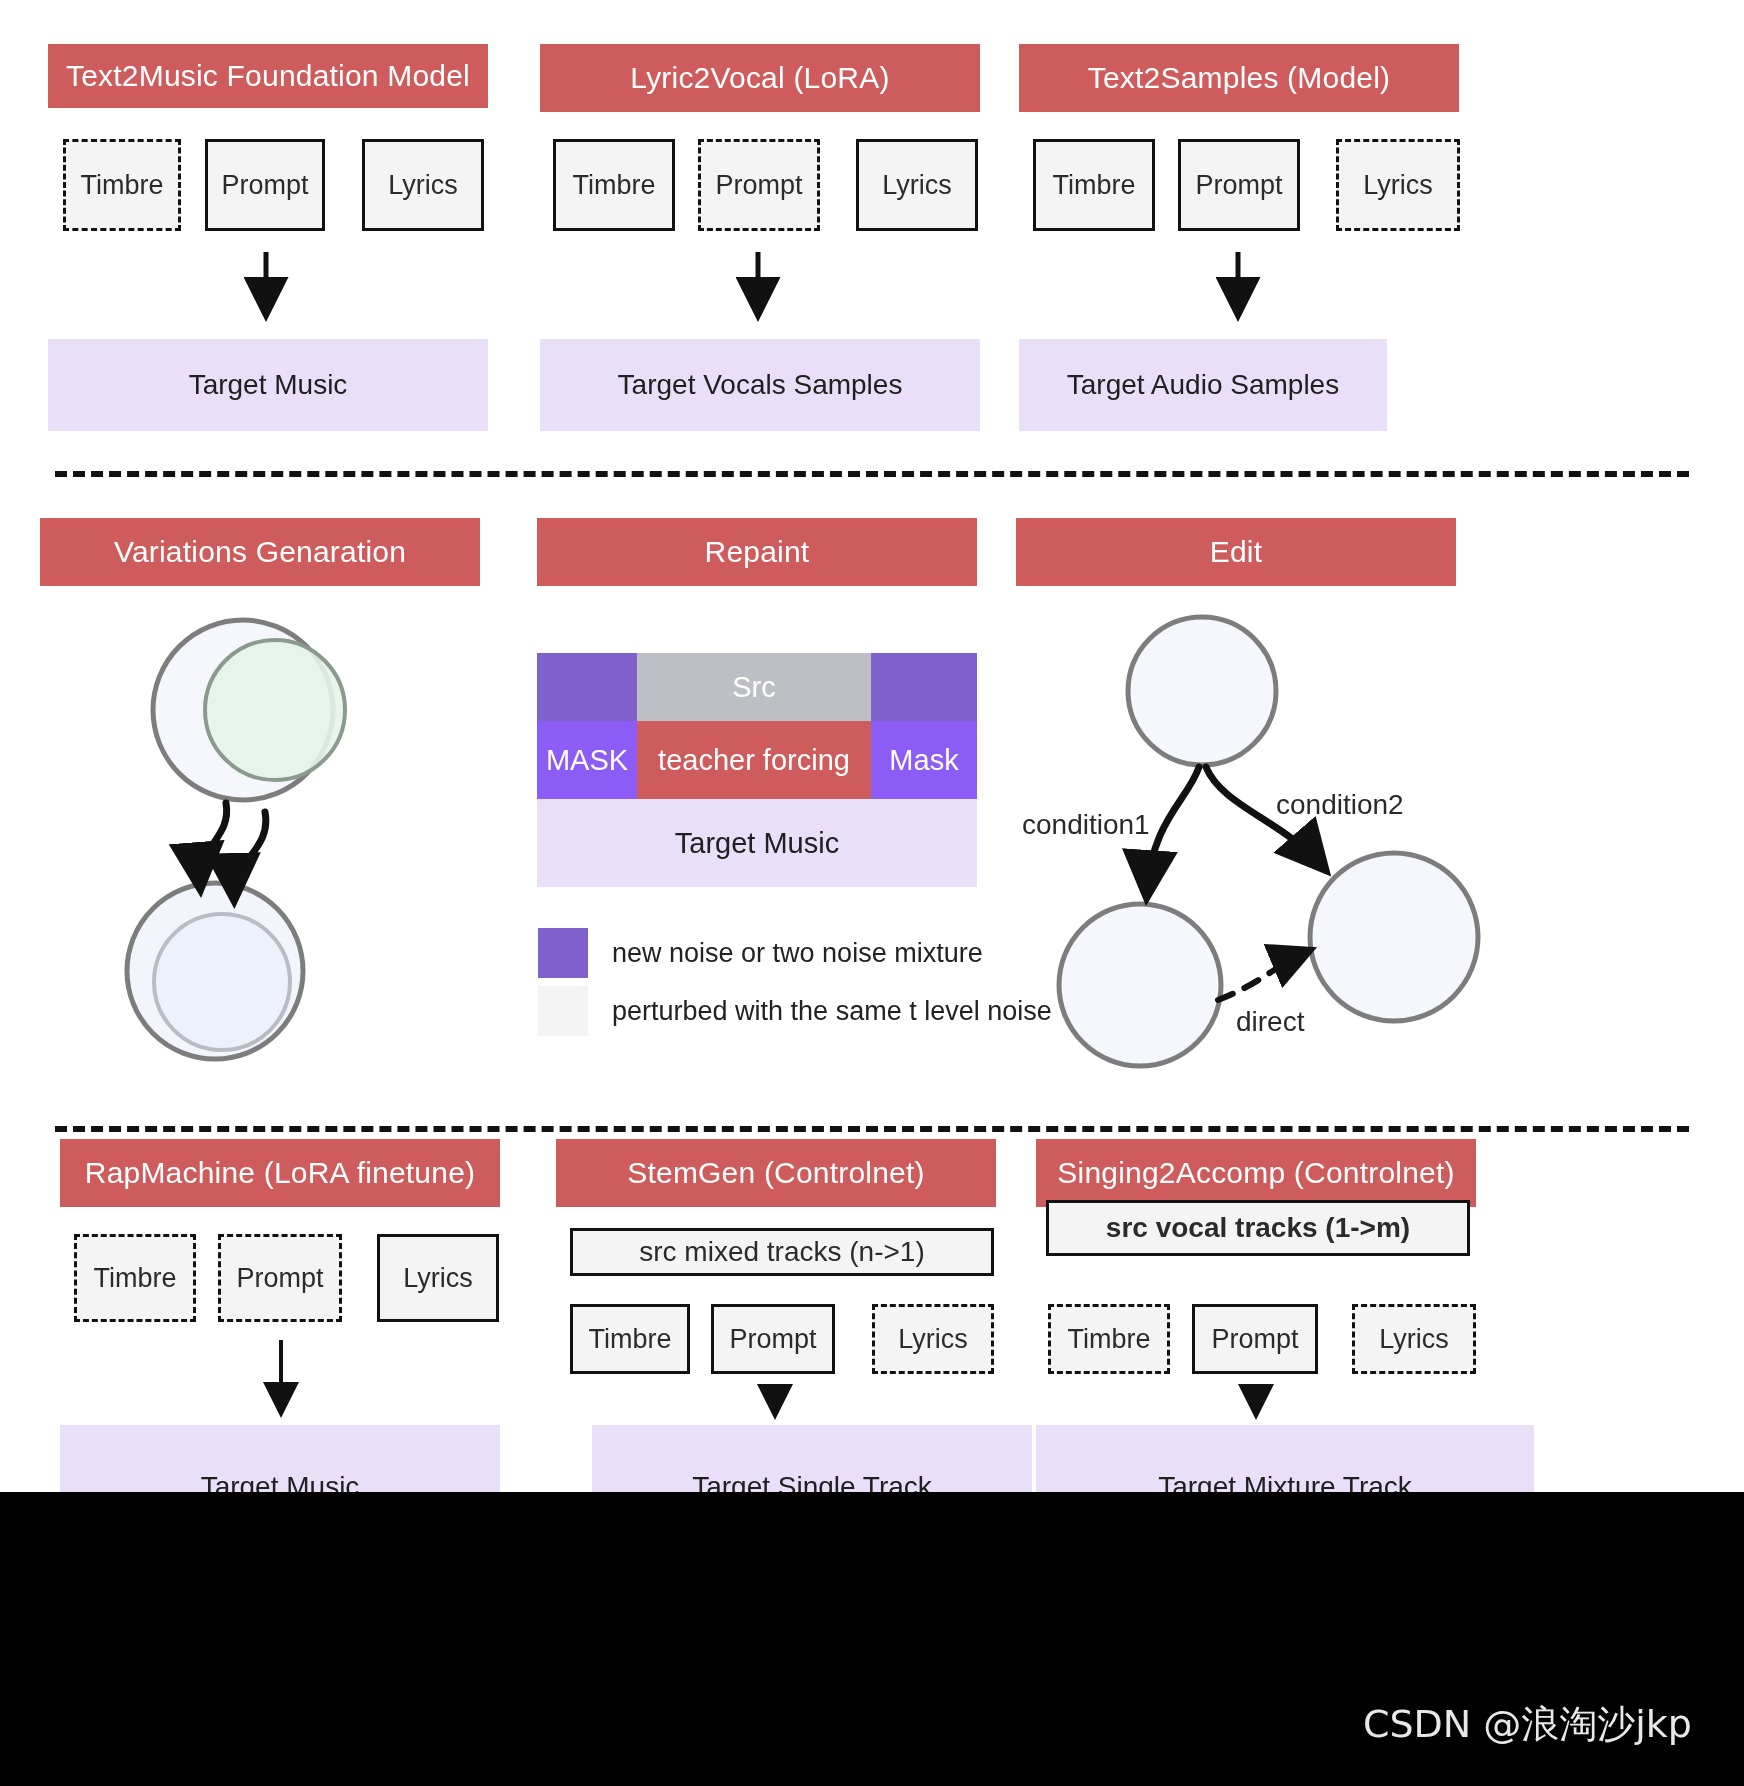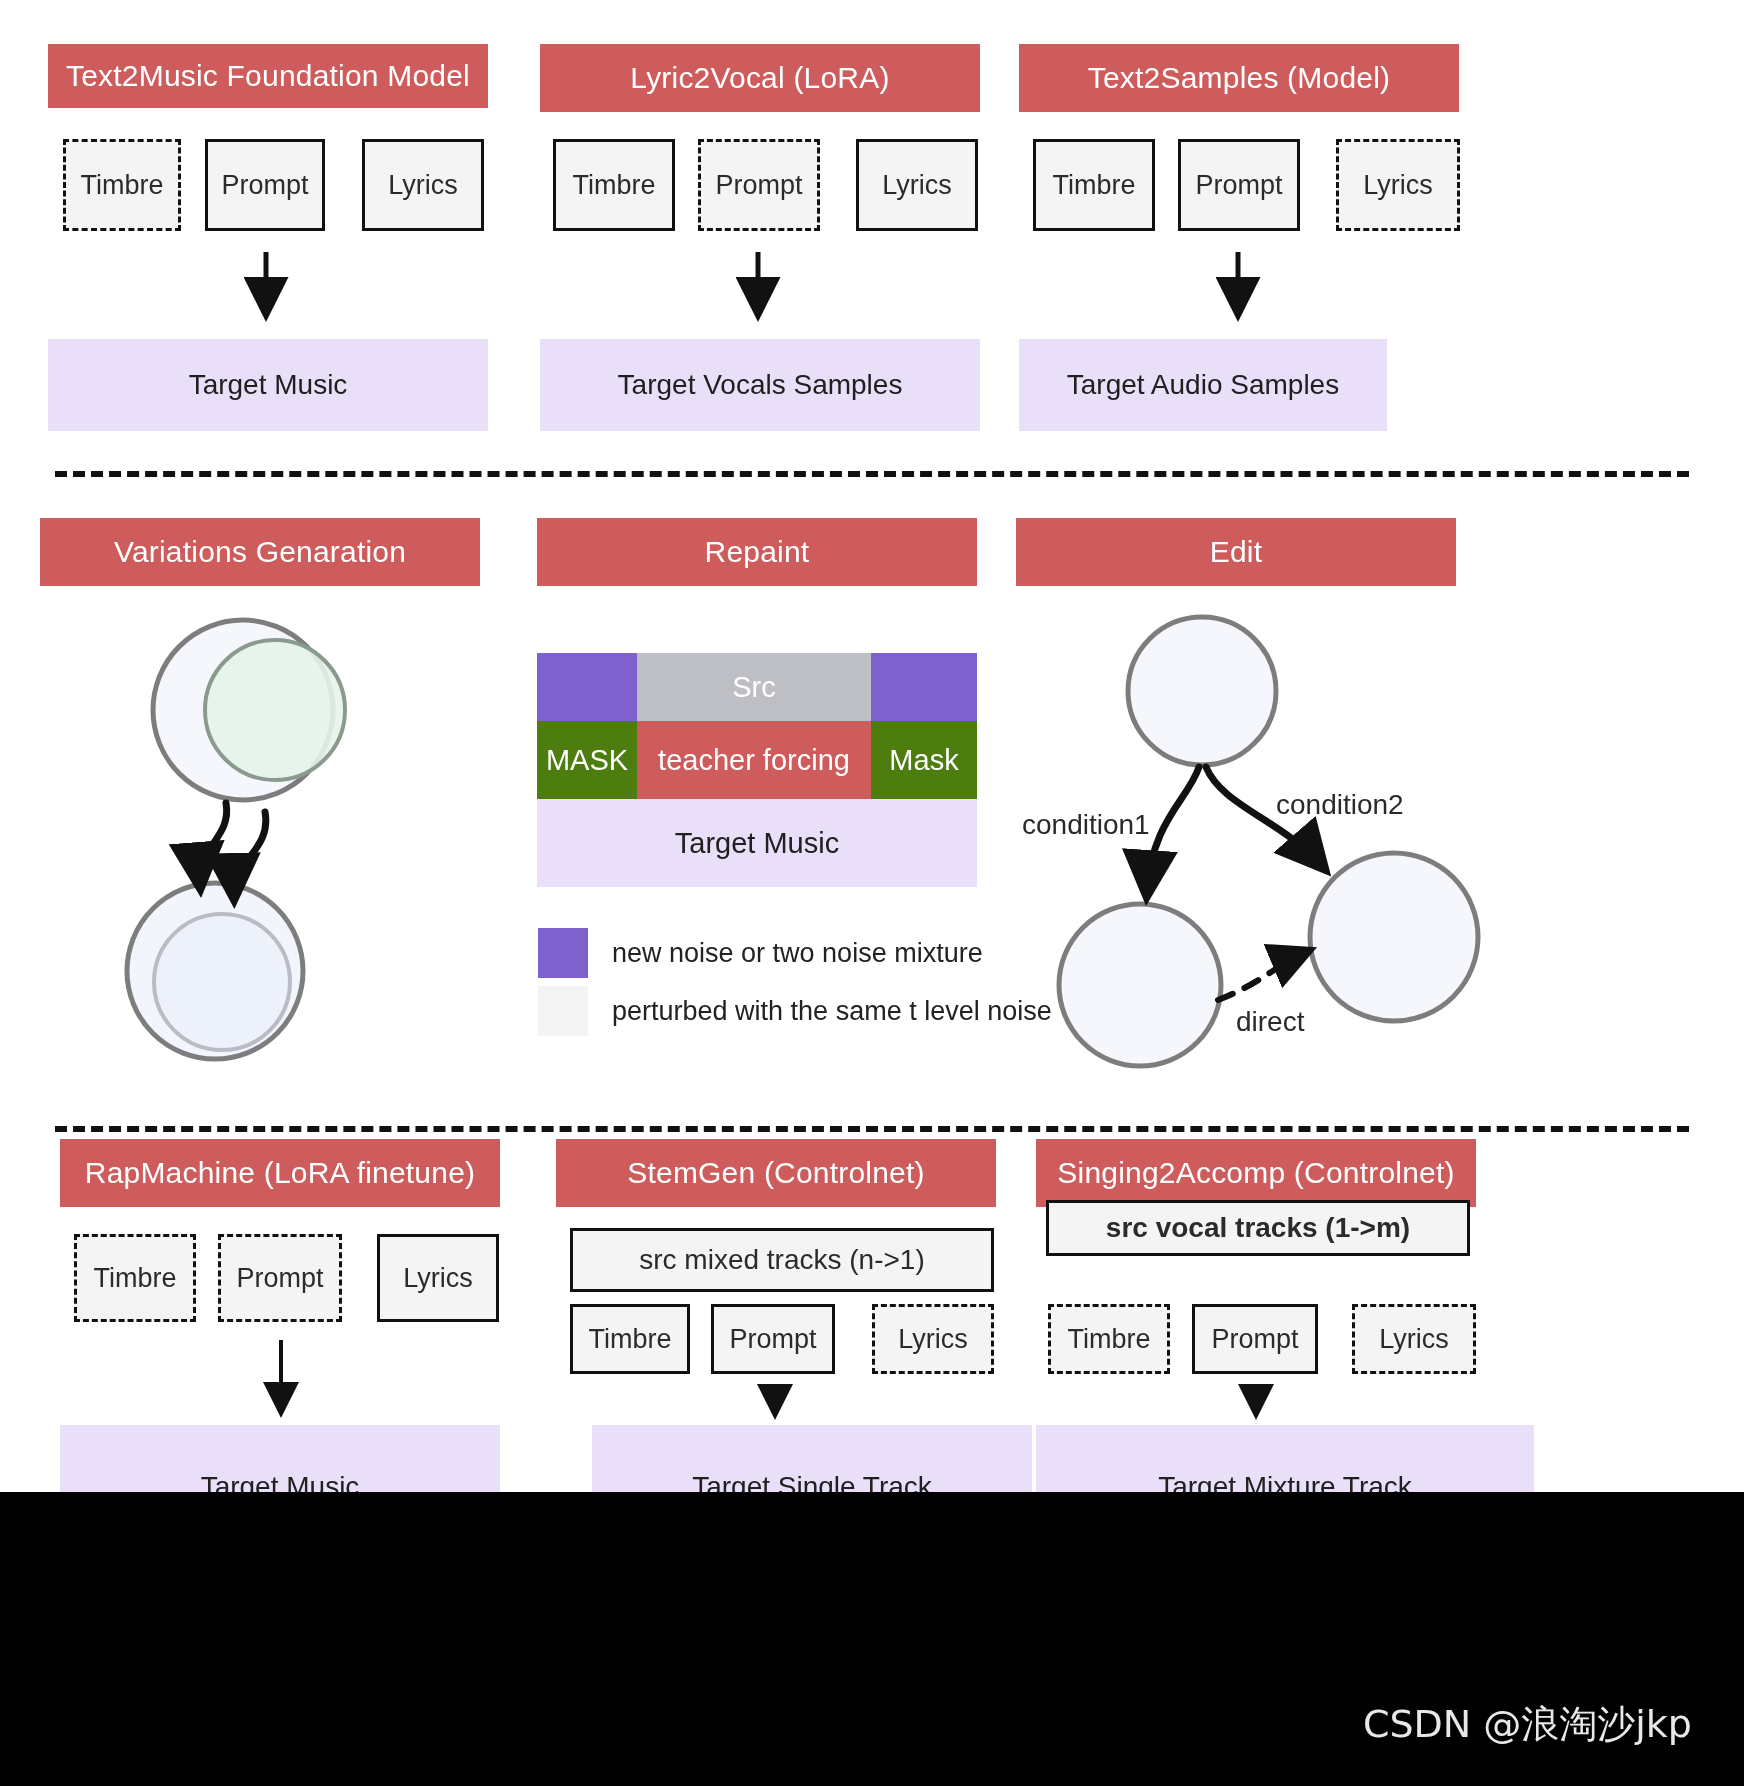--- a/index.html
+++ b/index.html
@@ -76,21 +76,21 @@
     font-size:28px;
     color:#2a2a2a;
     white-space:nowrap;
   }
 
   
   .rp{position:absolute;display:flex;align-items:center;justify-content:center;
       font-size:29px;box-sizing:border-box;white-space:nowrap;}
   .rp.purple{background:#7f61cd;color:#ffffff;}
   .rp.grey{background:#bdbfc4;color:#ffffff;}
-  .rp.green{background:#4d7c0f;color:#ffffff;}
+  .rp.green{background:#8b5cf6;color:#ffffff;}
   .rp.red{background:#cf5c5c;color:#ffffff;}
   .rp.lilac{background:#e9dff9;color:#202020;}
 
   
   .lgs{position:absolute;width:50px;height:50px;}
   .lgs.purple{background:#7f61cd;}
   .lgs.pale{background:#f4f4f4;}
   .lgt{position:absolute;font-size:27px;color:#222222;white-space:nowrap;}
 
   
@@ -162,21 +162,21 @@
 
   <div class="sep" style="top:1126px;"></div>
 
   <div class="hdr" style="left:60px;top:1139px;width:440px;height:68px;">RapMachine (LoRA finetune)</div>
   <div class="chip dashed" style="left:74px;top:1234px;width:122px;height:88px;">Timbre</div>
   <div class="chip dashed" style="left:218px;top:1234px;width:124px;height:88px;">Prompt</div>
   <div class="chip" style="left:377px;top:1234px;width:122px;height:88px;">Lyrics</div>
   <div class="target" style="left:60px;top:1425px;width:440px;height:92px;align-items:flex-end;padding-bottom:14px;box-sizing:border-box;">Target Music</div>
 
   <div class="hdr" style="left:556px;top:1139px;width:440px;height:68px;">StemGen (Controlnet)</div>
-  <div class="wide" style="left:570px;top:1228px;width:424px;height:64px;">src mixed tracks (n-&gt;1)</div>
+  <div class="wide" style="left:570px;top:1228px;width:424px;height:48px;">src mixed tracks (n-&gt;1)</div>
   <div class="chip" style="left:570px;top:1304px;width:120px;height:70px;">Timbre</div>
   <div class="chip" style="left:711px;top:1304px;width:124px;height:70px;">Prompt</div>
   <div class="chip dashed" style="left:872px;top:1304px;width:122px;height:70px;">Lyrics</div>
   <div class="target" style="left:556px;top:1425px;width:440px;height:92px;align-items:flex-end;padding-bottom:14px;box-sizing:border-box;margin-left:36px;">Target Single Track</div>
 
   <div class="hdr" style="left:1036px;top:1139px;width:440px;height:68px;">Singing2Accomp (Controlnet)</div>
   <div class="wide" style="left:1046px;top:1200px;width:424px;height:56px;font-weight:bold;">src vocal tracks (1-&gt;m)</div>
   <div class="chip dashed" style="left:1048px;top:1304px;width:122px;height:70px;">Timbre</div>
   <div class="chip" style="left:1192px;top:1304px;width:126px;height:70px;">Prompt</div>
   <div class="chip dashed" style="left:1352px;top:1304px;width:124px;height:70px;">Lyrics</div>

